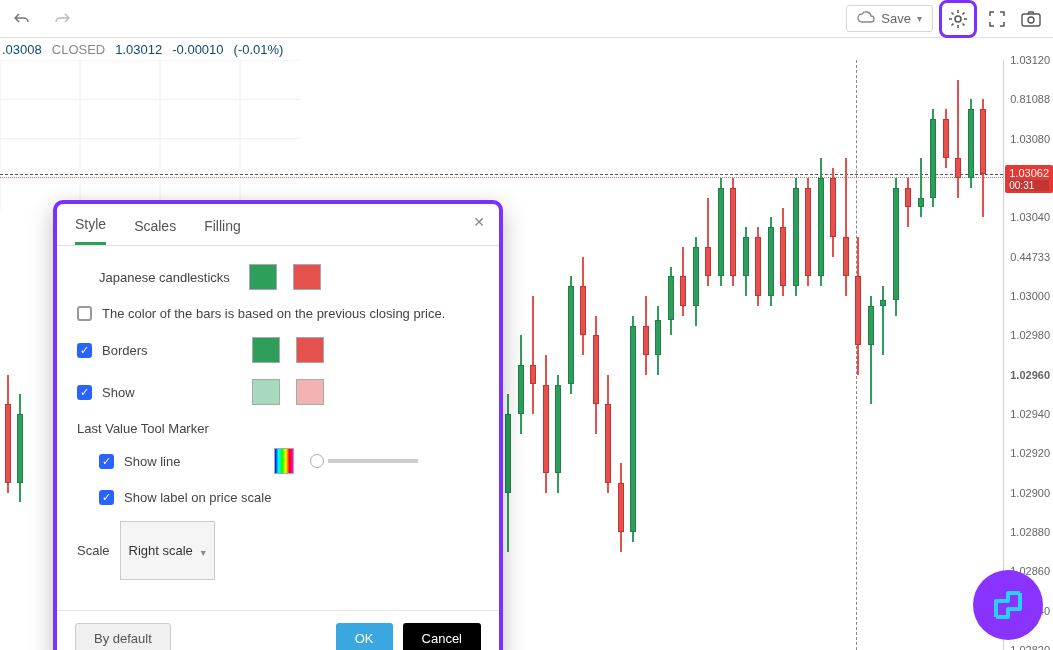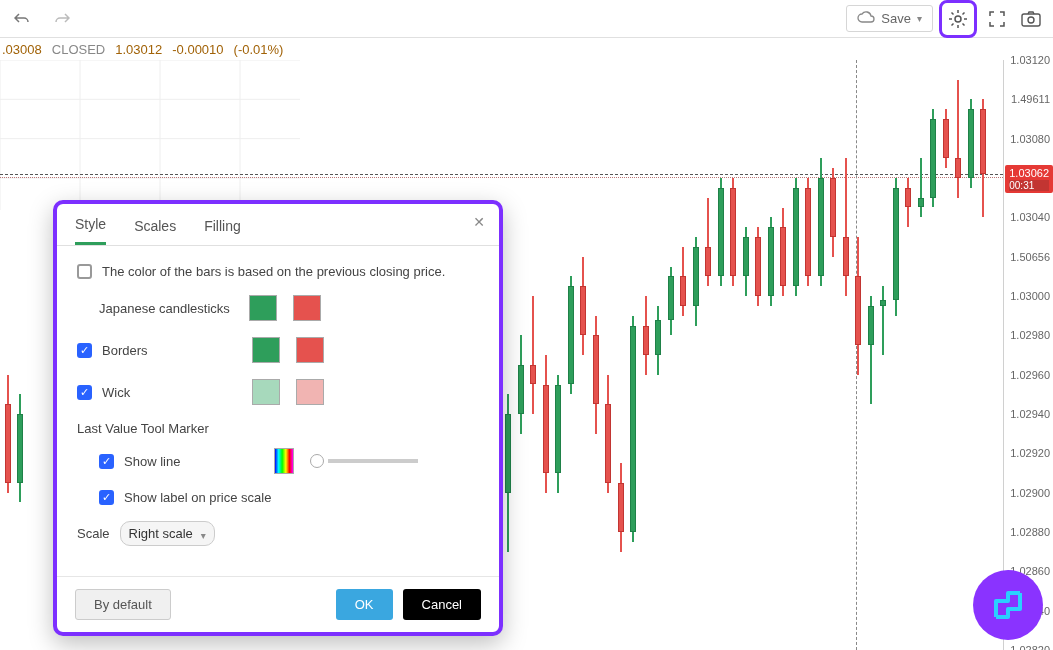--- a/index.html
+++ b/index.html
@@ -4,21 +4,21 @@
 <style>
   *{box-sizing:border-box;margin:0;padding:0}
   html,body{width:1053px;height:650px;font-family:-apple-system,BlinkMacSystemFont,"Segoe UI",Arial,sans-serif;font-size:13px;color:#333;background:#fff;position:relative;overflow:hidden}
   .toolbar{height:38px;border-bottom:1px solid #e0e0e0;display:flex;align-items:center;padding:0 8px}
   .tb-left{display:flex;gap:12px;align-items:center}
   .tb-right{margin-left:auto;display:flex;gap:6px;align-items:center}
   .tb-ico{display:inline-flex;align-items:center;justify-content:center;width:28px;height:28px;cursor:pointer;color:#666}
   .save-btn{display:flex;align-items:center;gap:6px;border:1px solid #d6d6d6;border-radius:3px;padding:4px 10px;color:#666;cursor:pointer}
   .gear-wrap{border:3px solid #7c2fff;border-radius:8px;padding:2px}
   .quote-bar{height:22px;padding:2px 2px;display:flex;gap:10px;align-items:center;font-size:13px}
-  .q-red{color:#a16207}
+  .q-red{color:#0c4a6e}
   .q-gray{color:#888}
   .chart-area{position:absolute;top:60px;left:0;width:1053px;height:590px}
   .grid{position:absolute;inset:0}
   .grid line{stroke:#eee;stroke-width:1}
   .price-axis{position:absolute;top:0;right:0;width:50px;height:100%;background:#fff;border-left:1px solid #d0d0d0;font-size:11px;color:#666}
   .price-tick{position:absolute;right:3px}
   .price-line{position:absolute;left:0;width:1003px;border-top:1px dashed #555}
   .v-dash{position:absolute;top:0;height:100%;border-left:1px dashed #888}
   .price-badge{position:absolute;right:0;background:#e53935;color:#fff;font-size:11px;padding:2px 4px;border-radius:2px}
   .candles{position:absolute;inset:0}
@@ -42,21 +42,21 @@
   .cb.empty{border-color:#999}
   .swatch{width:28px;height:26px;border:1px solid #aaa;display:inline-block;margin-right:6px}
   .swatch.g{background:#2e9e5b}
   .swatch.r{background:#e5524e}
   .swatch.gl{background:#a7d9bc}
   .swatch.rl{background:#f1b4b2}
   .swatch.rainbow{background:linear-gradient(90deg,#00f,#0ff,#0f0,#ff0,#f00,#f0f);width:20px}
   .slider{display:flex;align-items:center;gap:4px}
   .slider-track{width:90px;height:4px;background:#ccc;position:relative}
   .slider-knob{width:14px;height:14px;border:1px solid #aaa;border-radius:50%;background:#fff}
-  .select{display:inline-flex;align-items:flex-end;border:1px solid #ccc;border-radius:10px;padding:4px 8px;background:#f5f5f5;cursor:pointer;font-size:13px}
+  .select{display:inline-flex;align-items:flex-end;border:1px solid #ccc;border-radius:0;padding:21px 8px;background:#f5f5f5;cursor:pointer;font-size:13px}
   .dlg-foot{border-top:1px solid #e6e6e6;padding:12px 18px;display:flex;align-items:center}
   .btn{padding:7px 18px;border-radius:3px;cursor:pointer;font-size:13px;border:1px solid transparent;color:#fff}
   .btn-def{background:#f0f0f0;border-color:#ccc;color:#555}
   .btn-ok{background:#3aa7e0}
   .btn-cancel{background:#000000;margin-left:10px}
   .label{color:#444}
   .section-label{color:#444;margin-bottom:12px}
   .logo-badge{position:absolute;right:10px;bottom:10px;width:70px;height:70px;border-radius:50%;background:#8a33ff;display:flex;align-items:center;justify-content:center;z-index:30}
 </style>
 </head>
@@ -310,28 +310,28 @@
         <div class="wick" style="top:314.66666666664344px;height:118.00000000003485px"></div>
         <div class="body" style="top:344.16666666666305px;height:78.66666666666077px"></div>
       </div>
       <div class="cndl up" style="left: 17px;">
         <div class="wick" style="top:334.3333333333086px;height:108.1666666666805px"></div>
         <div class="body" style="top:353.9999999999738px;height:68.83333333335003px"></div>
       </div>
     </div>
   <div class="price-axis">
       <div class="price-tick" style="top: -6px;">1.03120</div>
-      <div class="price-tick" style="top: 33.3333px;">1.49611</div>
+      <div class="price-tick" style="top: 33.3333px;">0.81088</div>
       <div class="price-tick" style="top: 72.6667px;">1.03080</div>
       <div class="price-tick" style="top: 112px;">1.03060</div>
       <div class="price-tick" style="top: 151.333px;">1.03040</div>
-      <div class="price-tick" style="top: 190.667px;">1.50656</div>
+      <div class="price-tick" style="top: 190.667px;">0.44733</div>
       <div class="price-tick" style="top: 230px;">1.03000</div>
       <div class="price-tick" style="top: 269.333px;">1.02980</div>
-      <div class="price-tick" style="top: 308.667px;">1.02960</div>
+      <div class="price-tick" style="top: 308.667px; font-weight: bold;">1.02960</div>
       <div class="price-tick" style="top: 348px;">1.02940</div>
       <div class="price-tick" style="top: 387.333px;">1.02920</div>
       <div class="price-tick" style="top: 426.667px; text-align: center;">1.02900</div>
       <div class="price-tick" style="top: 466px;">1.02880</div>
       <div class="price-tick" style="top: 505.333px;">1.02860</div>
       <div class="price-tick" style="top: 544.667px;">1.02840</div>
       <div class="price-tick" style="top: 584px;">1.02820</div>
     </div>
   <div class="price-badge" style="top: 105.067px;">
     <div>1.03062</div>
@@ -340,38 +340,38 @@
 </div>
 
 <div class="dialog">
   <div class="dlg-tabs">
     <div class="tab active">Style</div>
     <div class="tab">Scales</div>
     <div class="tab">Filling</div>
     <div class="dlg-close">✕</div>
   </div>
   <div class="dlg-body">
-    <div class="row">
-      <span class="cb empty"></span>
-      <span class="label">The color of the bars is based on the previous closing price.</span>
-    </div>
     <div class="row row-indent">
       <span class="label" style="width:140px">Japanese candlesticks</span>
       <span class="swatch g"></span>
       <span class="swatch r"></span>
+    </div>
+    <div class="row">
+      <span class="cb empty"></span>
+      <span class="label">The color of the bars is based on the previous closing price.</span>
     </div>
     <div class="row">
       <span class="cb checked">✓</span>
       <span class="label" style="width:140px">Borders</span>
       <span class="swatch g"></span>
       <span class="swatch r"></span>
     </div>
     <div class="row">
       <span class="cb checked">✓</span>
-      <span class="label" style="width:140px">Wick</span>
+      <span class="label" style="width:140px">Show</span>
       <span class="swatch gl"></span>
       <span class="swatch rl"></span>
     </div>
     <div class="section-label">Last Value Tool Marker</div>
     <div class="row row-indent">
       <span class="cb checked">✓</span>
       <span class="label" style="width:140px">Show line</span>
       <span class="swatch rainbow"></span>
       <div class="slider">
         <span class="slider-knob"></span>

